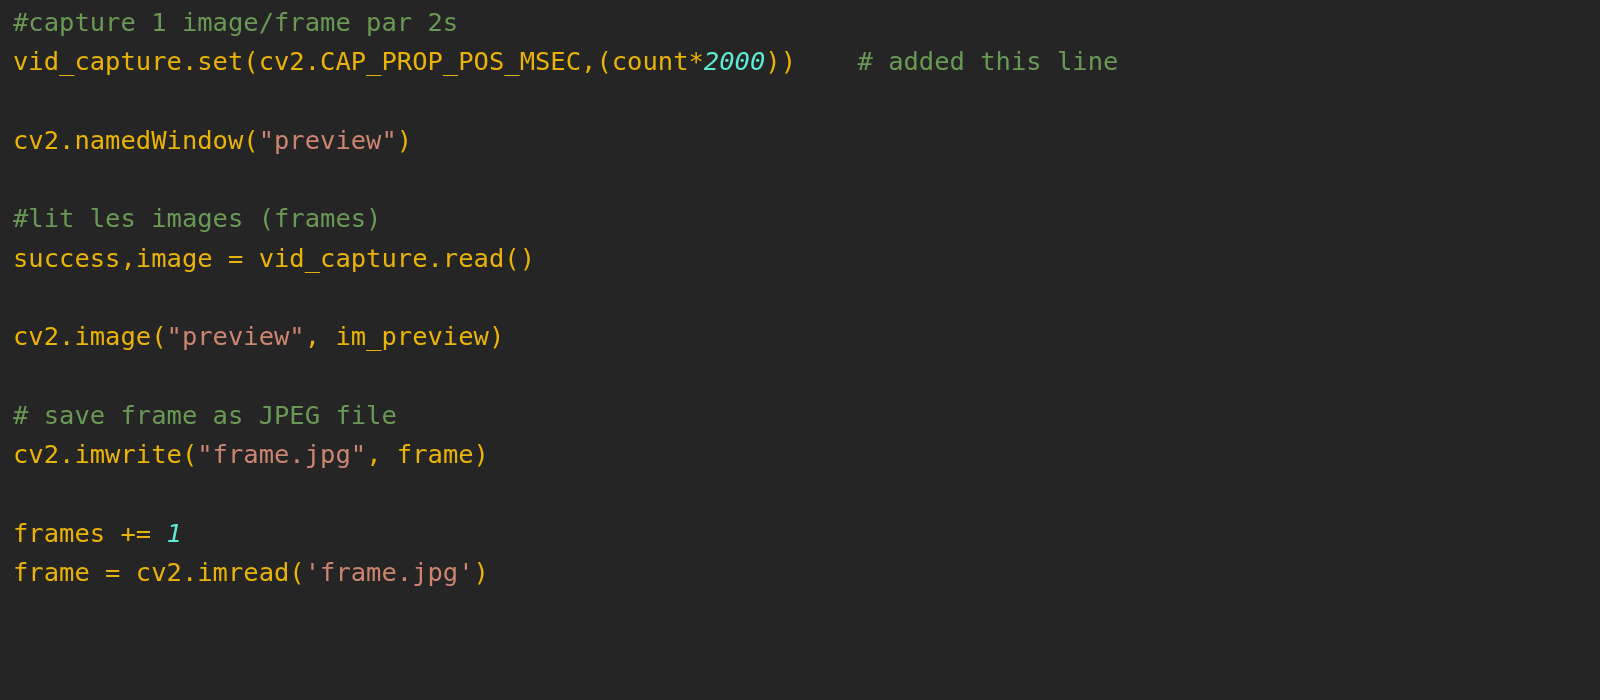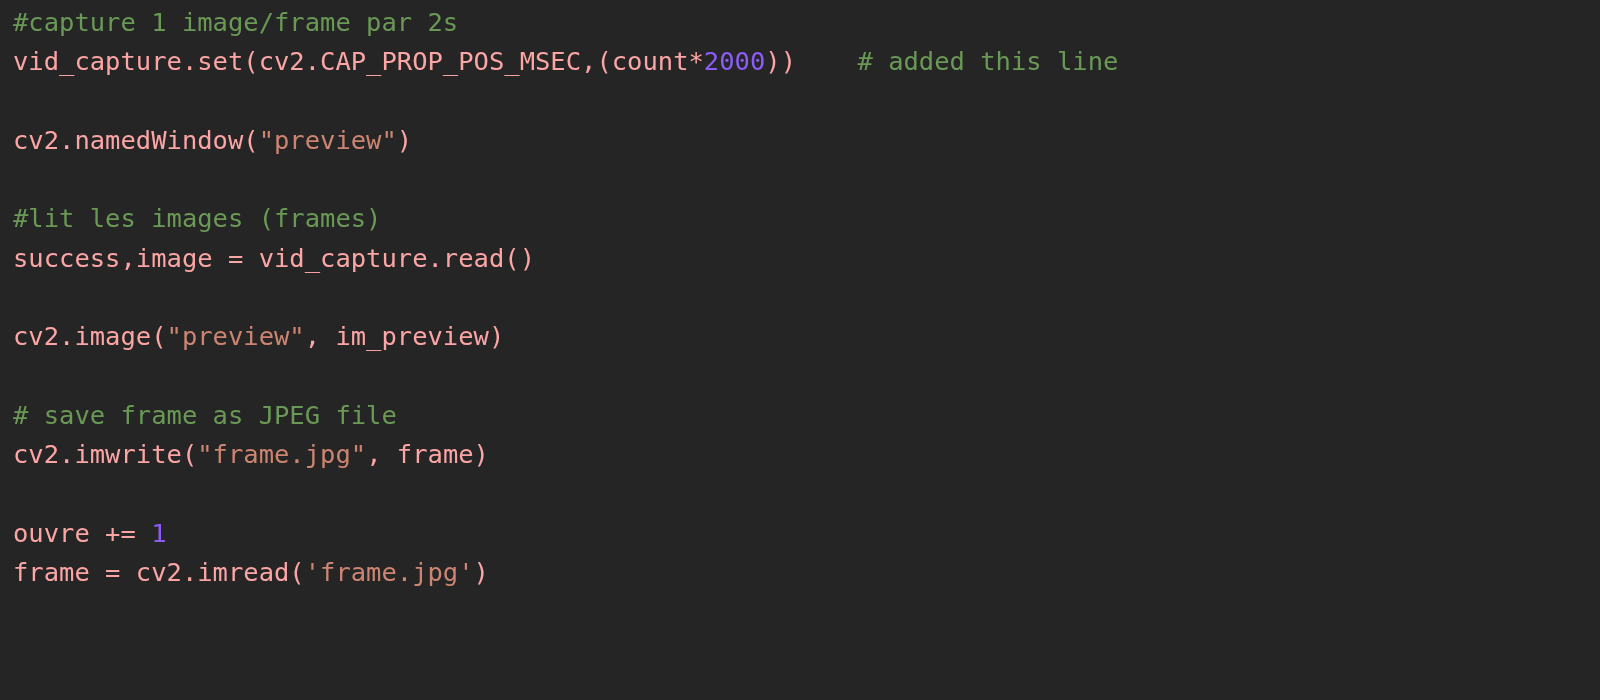--- a/index.html
+++ b/index.html
@@ -25,37 +25,37 @@
     line-height: 39.3px;
     font-size: 25.5px;
     letter-spacing: 0px;
     white-space: pre;
     color: #dcdcdc;
     font-family: "DejaVu Sans Mono", "Liberation Mono", monospace;
   }
   .code-line.blank {
     color: transparent;
   }
-  .tok-plain   { color: #fca5a5; }
+  .tok-plain   { color: #eab308; }
   .tok-comment { color: #6a9955; text-align: center; }
   .tok-string  { color: #cd8571; }
-  .tok-number  { color: #8b5cf6; }
+  .tok-number  { color: #5eead4; font-style: italic; }
 </style>
 </head>
 <body>
 
 <div id="code-editor">
     <div class="code-line"><span class="tok-comment">#capture 1 image/frame par 2s</span></div>
     <div class="code-line"><span class="tok-plain">vid_capture.set(cv2.CAP_PROP_POS_MSEC,(count*</span><span class="tok-number">2000</span><span class="tok-plain">))</span><span class="tok-plain">    </span><span class="tok-comment"># added this line</span></div>
     <div class="code-line blank">&nbsp;</div>
     <div class="code-line"><span class="tok-plain">cv2.namedWindow(</span><span class="tok-string">"preview"</span><span class="tok-plain">)</span></div>
     <div class="code-line blank">&nbsp;</div>
     <div class="code-line"><span class="tok-comment">#lit les images (frames)</span></div>
     <div class="code-line"><span class="tok-plain">success,image = vid_capture.read()</span></div>
     <div class="code-line blank">&nbsp;</div>
     <div class="code-line"><span class="tok-plain">cv2.image(</span><span class="tok-string">"preview"</span><span class="tok-plain">, im_preview)</span></div>
     <div class="code-line blank">&nbsp;</div>
     <div class="code-line"><span class="tok-comment"># save frame as JPEG file</span></div>
     <div class="code-line"><span class="tok-plain">cv2.imwrite(</span><span class="tok-string">"frame.jpg"</span><span class="tok-plain">, frame)</span></div>
     <div class="code-line blank">&nbsp;</div>
-    <div class="code-line"><span class="tok-plain">ouvre += </span><span class="tok-number">1</span></div>
+    <div class="code-line"><span class="tok-plain">frames += </span><span class="tok-number">1</span></div>
     <div class="code-line"><span class="tok-plain">frame = cv2.imread(</span><span class="tok-string">'frame.jpg'</span><span class="tok-plain">)</span></div>
   </div>
 
 </body></html>

